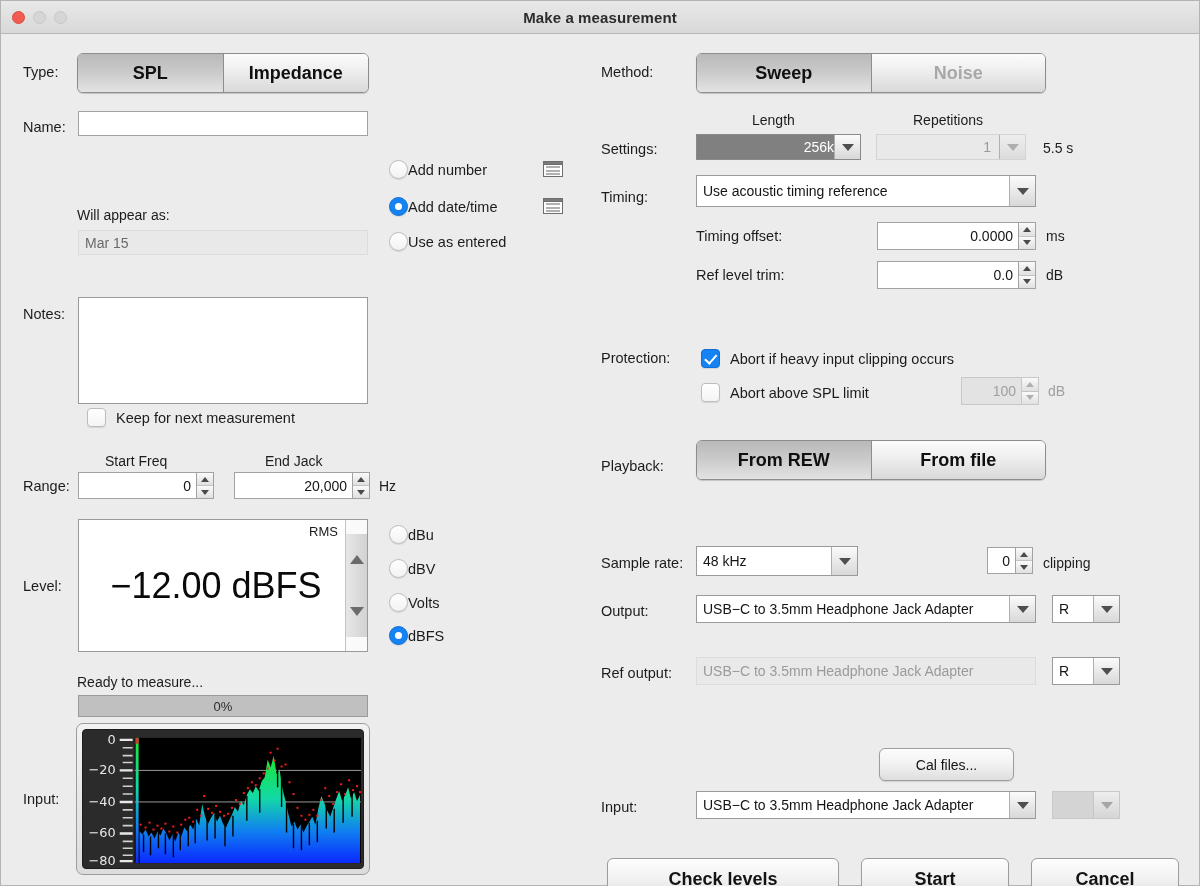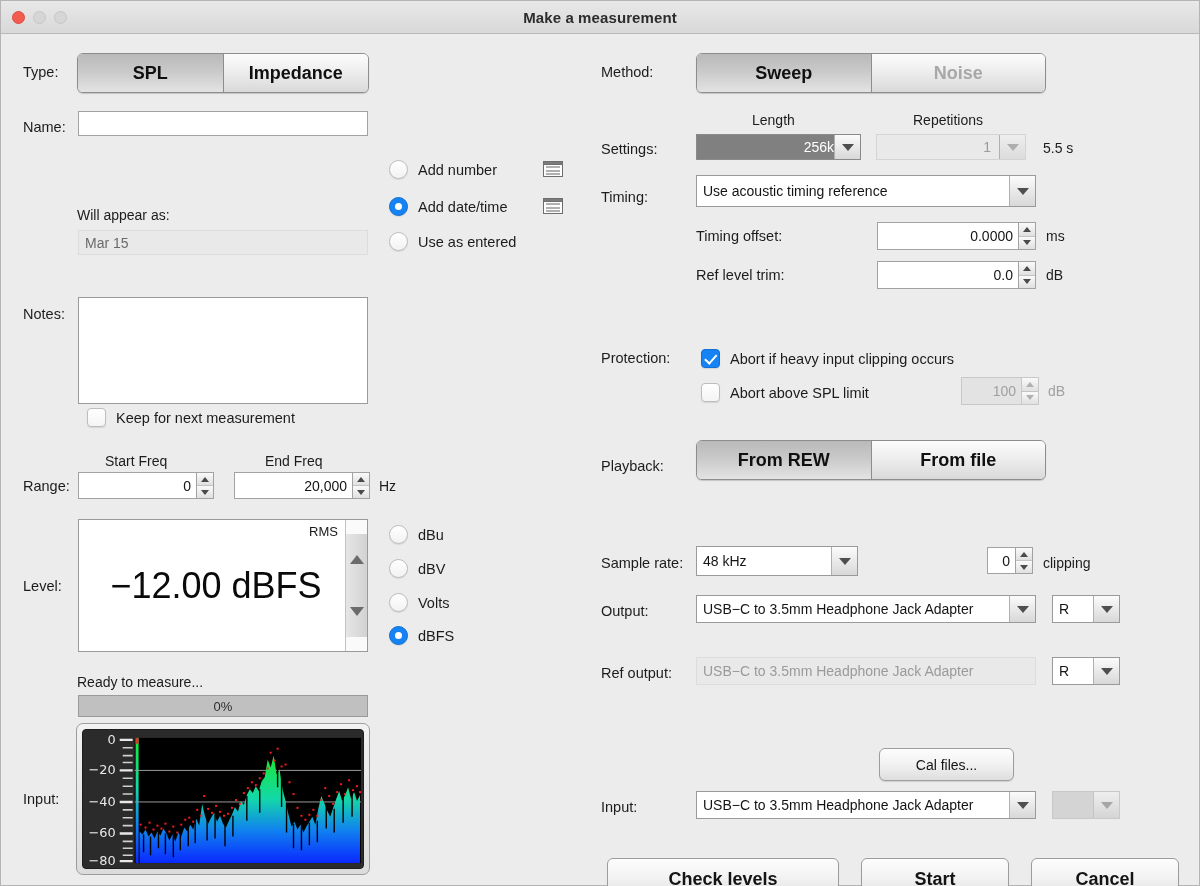--- a/index.html
+++ b/index.html
@@ -130,21 +130,21 @@
     width:19px; height:19px; border-radius:50%;
     background:linear-gradient(180deg,#ffffff,#f2f2f2);
     border:1px solid #bdbdbd; box-shadow:0 1px 1px rgba(0,0,0,0.10);
     flex:0 0 19px;
   }
   .radio .dot.on {
     background:#1683f5; border:1px solid #0f6fd4;
     display:flex; align-items:center; justify-content:center;
   }
   .radio .dot.on::after { content:""; width:7px; height:7px; border-radius:50%; background:#fff; }
-  .radio span.lbl { margin-left:10px; font-size:14.5px; color:#1c1c1c; white-space:nowrap;text-align:right; }
+  .radio span.lbl { font-size:14.5px; color:#1c1c1c; white-space:nowrap;text-align:right; }
   .check { position:absolute; display:flex; align-items:center; }
   .check .bx {
     width:19px; height:19px; border-radius:4px; flex:0 0 19px;
     background:linear-gradient(180deg,#ffffff,#f4f4f4);
     border:1px solid #bdbdbd; box-shadow:0 1px 1px rgba(0,0,0,0.10);
   }
   .check .bx.on {
     background:#1683f5; border:1px solid #0f6fd4;
     display:flex; align-items:center; justify-content:center;
   }
@@ -281,21 +281,21 @@
 
       <div class="row-label" style="left:22px; top:272px;">Notes:</div>
       <textarea class="notes" style="left: 77px; top: 263px; width: 290px; height: 107px;"></textarea>
       <div class="check" style="left:86px; top:374px;">
         <span class="bx"></span>
         <span class="lbl">Keep for next measurement</span>
       </div>
 
       <div class="row-label" style="left:22px; top:444px;">Range:</div>
       <div class="sub-label" style="left:104px; top:419px;">Start Freq</div>
-      <div class="sub-label" style="left:264px; top:419px;">End Freq</div>
+      <div class="sub-label" style="left:264px; top:419px;">End Jack</div>
 
       <div class="spin" style="left:77px; top:438px; width:136px; height:27px;">
         <div class="box" style="width:118px;">0</div>
         <div class="arrows">
           <div>
               <i class="tri-up"></i>
             </div>
           <div>
               <i class="tri-dn"></i>
             </div>

